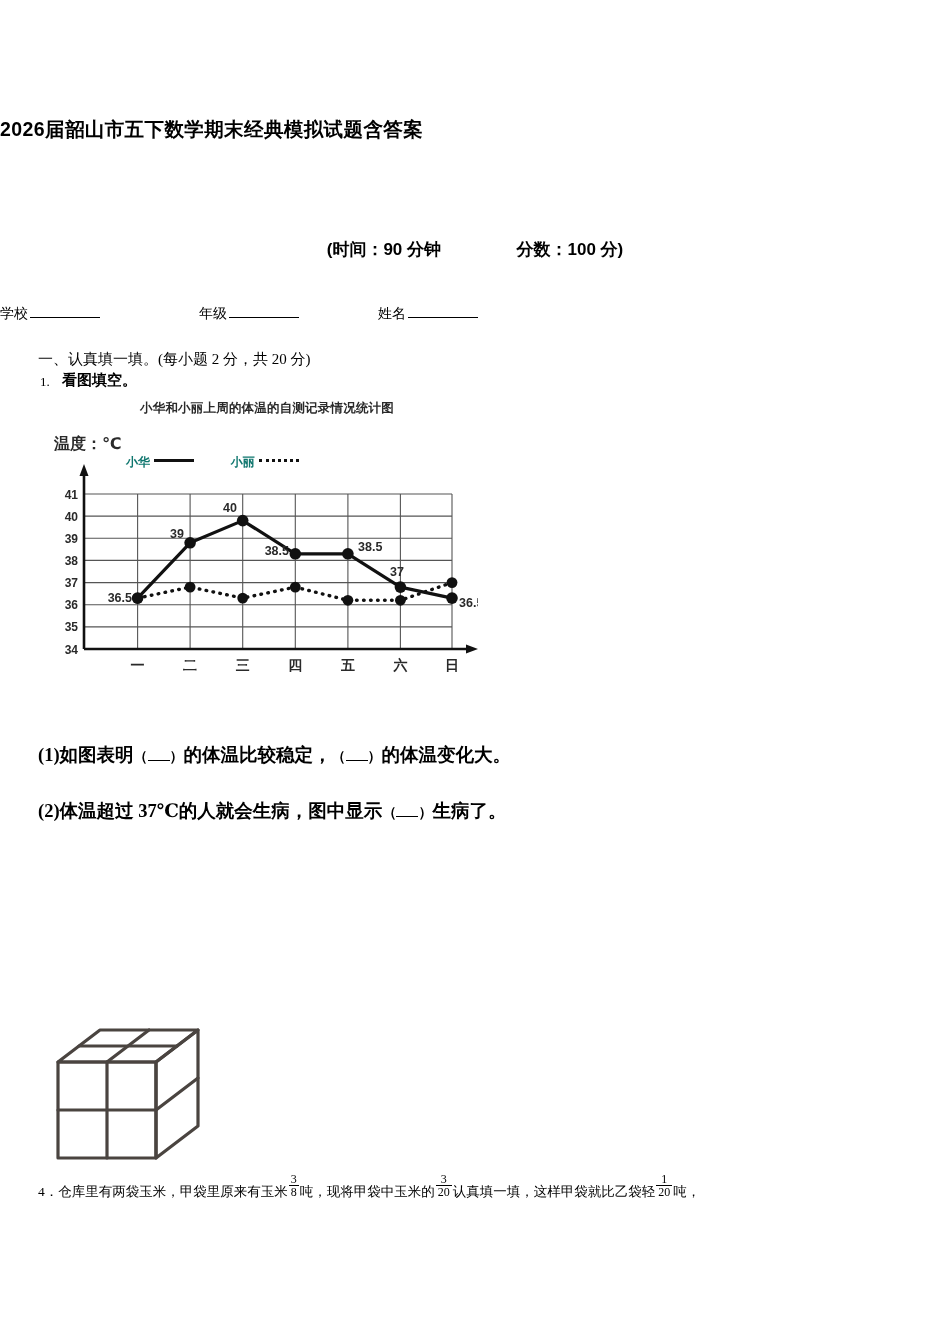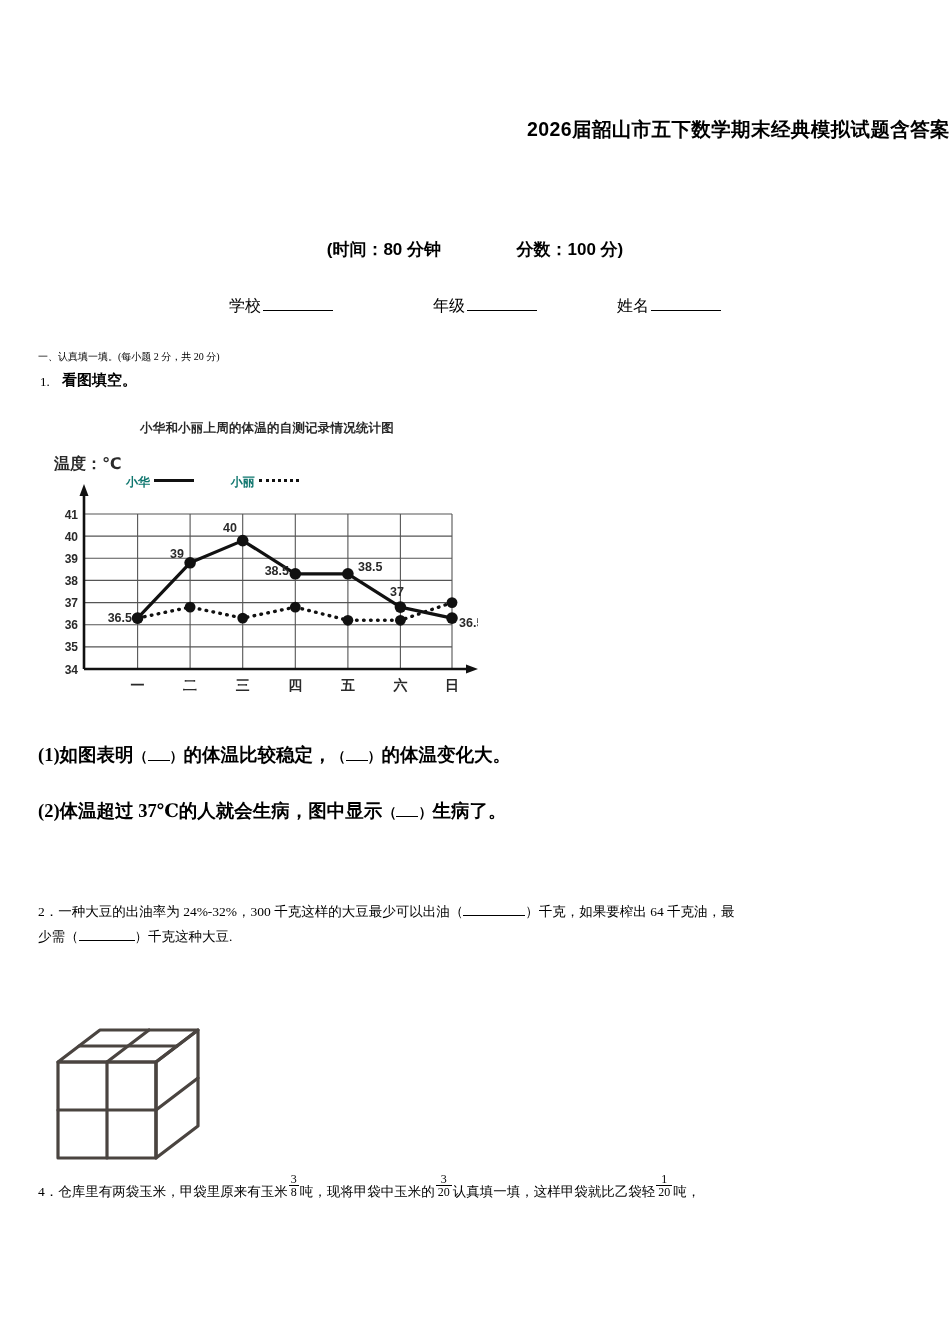--- a/index.html
+++ b/index.html
@@ -20,21 +20,21 @@
     left: 0; top: 0;
     width: 950px;
     height: 1344px;
   }
 
   
   .doc-title {
     position: absolute;
     left: 0; right: 0;
     top: 116px;
-    text-align: right;
+    text-align: left;
     font-family: "Liberation Sans", "DejaVu Sans", sans-serif;
     font-weight: bold;
     font-size: 19.5px;
     letter-spacing: 0.4px;
   }
 
   
   .meta-line {
     position: absolute;
     left: 0; right: 0;
@@ -42,62 +42,61 @@
     text-align: center;
     font-family: "Liberation Sans", "DejaVu Sans", sans-serif;
     font-weight: bold;
     font-size: 17px;
   }
   .meta-line .gap { display: inline-block; width: 66px; }
 
   .fields-line {
     position: absolute;
     left: 0; right: 0;
-    top: 296px;
-    text-align: center;
-    font-size: 16px;
+    top: 303px;
+    font-size: 14px;
   }
   .fields-line .field { display: inline-block; }
   .fields-line .blank {
     display: inline-block;
     width: 70px;
     border-bottom: 1.5px solid #000;
     margin-left: 2px;
     vertical-align: baseline;
     height: 14px;
   }
   .fields-line .sp1 { display: inline-block; width: 92px; }
   .fields-line .sp2 { display: inline-block; width: 72px; }
 
   
   .section-head {
     position: absolute;
     left: 38px;
     top: 350px;
-    font-size: 10px;
+    font-size: 15px;
   }
   .q1-label {
     position: absolute;
     left: 40px;
     top: 374px;
     font-size: 13px;
   }
   .q1-text {
     position: absolute;
     left: 62px;
     top: 371px;
     font-size: 15px;
     font-weight: 600;
   }
 
   
   .chart-block {
     position: absolute;
     left: 48px;
-    top: 420px;
+    top: 400px;
     width: 430px;
     height: 290px;
   }
   .chart-title {
     position: absolute;
     left: 92px;
     top: 0px;
     font-size: 12.5px;
     font-family: "Liberation Sans", "DejaVu Sans", sans-serif;
     font-weight: bold;
@@ -237,21 +236,21 @@
   }
 </style>
 </head>
 <body>
 
 <div class="page">
 
   <div class="doc-title">2026届韶山市五下数学期末经典模拟试题含答案</div>
 
   <div class="meta-line">
-    <span>(时间：80 分钟</span>
+    <span>(时间：90 分钟</span>
     <span class="gap"></span>
     <span>分数：100 分)</span>
   </div>
 
   <div class="fields-line">
     <span class="field">
       <span>学校</span><span class="blank"></span>
     </span>
     <span class="sp1"></span>
     <span class="field">
@@ -365,24 +364,20 @@
 
   <div class="subq" id="subq1">
     <span>(1)如图表明</span><span class="paren">（</span><span class="ul"></span><span class="paren">）</span><span>的体温比较稳定，</span><span class="paren">（</span><span class="ul"></span><span class="paren">）</span><span>的体温变化大。</span>
   </div>
 
   <div class="subq" id="subq2">
     <span>(2)体温超过 37℃的人就会生病，图中显示</span><span class="paren">（</span><span class="ul"></span><span class="paren">）</span><span>生病了。</span>
   </div>
 
 
-  <div class="qnum q2">
-    <span>2．一种大豆的出油率为 24%-32%，300 千克这样的大豆最少可以出油（</span><span class="blank-line bl-long"></span><span>）千克，如果要榨出 64 千克油，最</span><br>
-    <span>少需（</span><span class="blank-line bl-mid"></span><span>）千克这种大豆.</span>
-  </div>
 
 
   <svg class="cube-fig" width="170" height="150" viewBox="0 0 170 150">
     <g fill="none" stroke="#4a4440" stroke-width="3.2" stroke-linejoin="round" stroke-linecap="round">
 
       <rect x="10" y="50" width="98" height="96"></rect>
       <line x1="59" y1="50" x2="59" y2="146"></line>
       <line x1="10" y1="98" x2="108" y2="98"></line>
 
       <path d="M10,50 L52,18 L150,18 L108,50 Z"></path>

